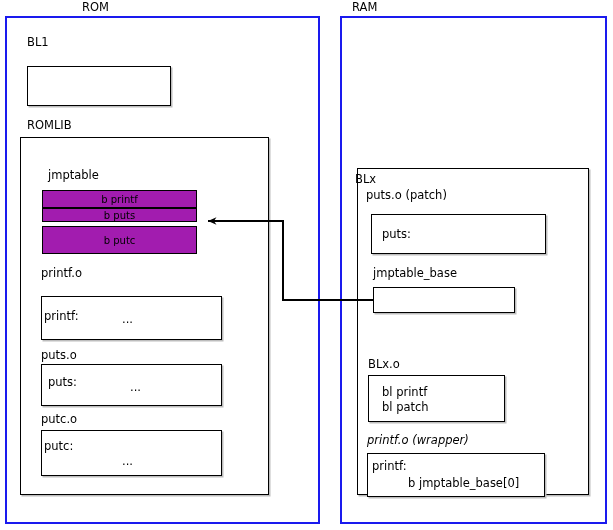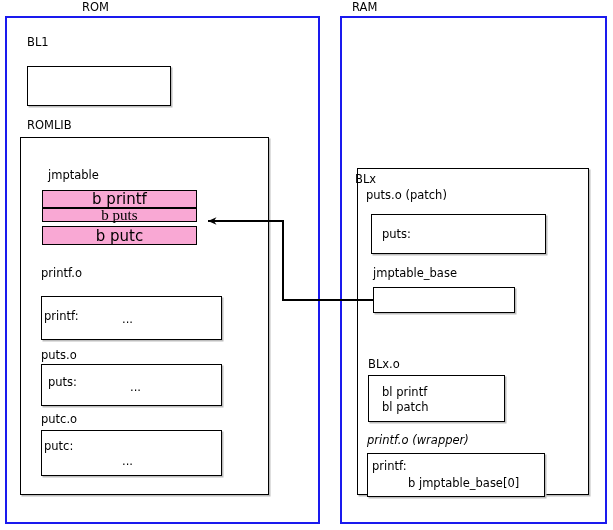--- a/index.html
+++ b/index.html
@@ -35,26 +35,26 @@
     border: 1.6px solid #000000;
     background: #ffffff;
     box-sizing: border-box;
   }
   .box.shadow {
     box-shadow: 1.5px 1.5px 0 0 #bdbdbd;
   }
   .cell {
     position: absolute;
     border: 1.6px solid #000000;
-    background: #f9a8d4;
+    background: #a21caf;
     box-sizing: border-box;
     display: flex;
     align-items: center;
     justify-content: center;
-    font-size: 15px;
+    font-size: 10px;
     color: #000;
   }
   .intext {
     position: absolute;
     font-size: 11.5px;
     color: #000;
     white-space: nowrap;
     line-height: 1.18;
   }
   svg.wires {
@@ -79,22 +79,22 @@
 
   <div class="lbl" style="left:27px; top:37px;">BL1</div>
   <div class="box shadow" style="left:27px; top:66px; width:144px; height:40px;"></div>
 
   <div class="lbl" style="left:27px; top:120px;">ROMLIB</div>
   <div class="box shadow" style="left:20px; top:137px; width:249px; height:358px;"></div>
 
   <div class="lbl" style="left:48px; top:170px;">jmptable</div>
 
   <div class="cell shadow" style="left:42px; top:190px; width:155px; height:18px;">b printf</div>
-  <div class="cell shadow" style="left:42px; top:208px; width:155px; height:14px;font-family:Liberation Serif, serif;">b puts</div>
-  <div class="cell shadow" style="left:42px; top:226px; width:155px; height:19px;">b putc</div>
+  <div class="cell shadow" style="left:42px; top:208px; width:155px; height:14px;">b puts</div>
+  <div class="cell shadow" style="left:42px; top:226px; width:155px; height:28px;">b putc</div>
 
   <div class="lbl" style="left:41px; top:268px;text-align:right;">printf.o</div>
   <div class="box shadow" style="left:41px; top:296px; width:181px; height:44px;"></div>
   <div class="intext" style="left:44px; top:310px;">printf:</div>
   <div class="intext" style="left:122px; top:313px;">...</div>
 
   <div class="lbl" style="left:41px; top:350px;text-align:center;">puts.o</div>
   <div class="box shadow" style="left:41px; top:364px; width:181px; height:42px;"></div>
   <div class="intext" style="left:48px; top:376px;">puts:</div>
   <div class="intext" style="left:130px; top:381px;">...</div>

